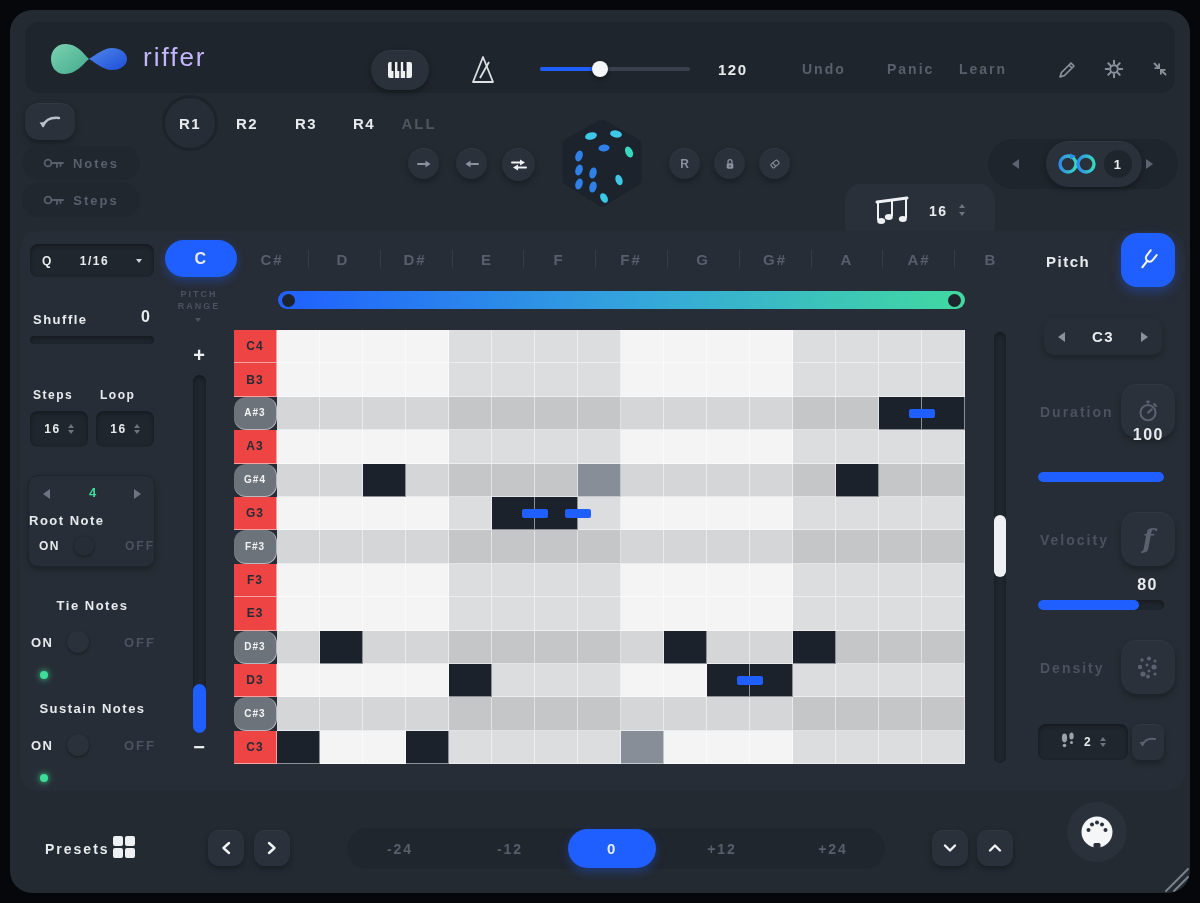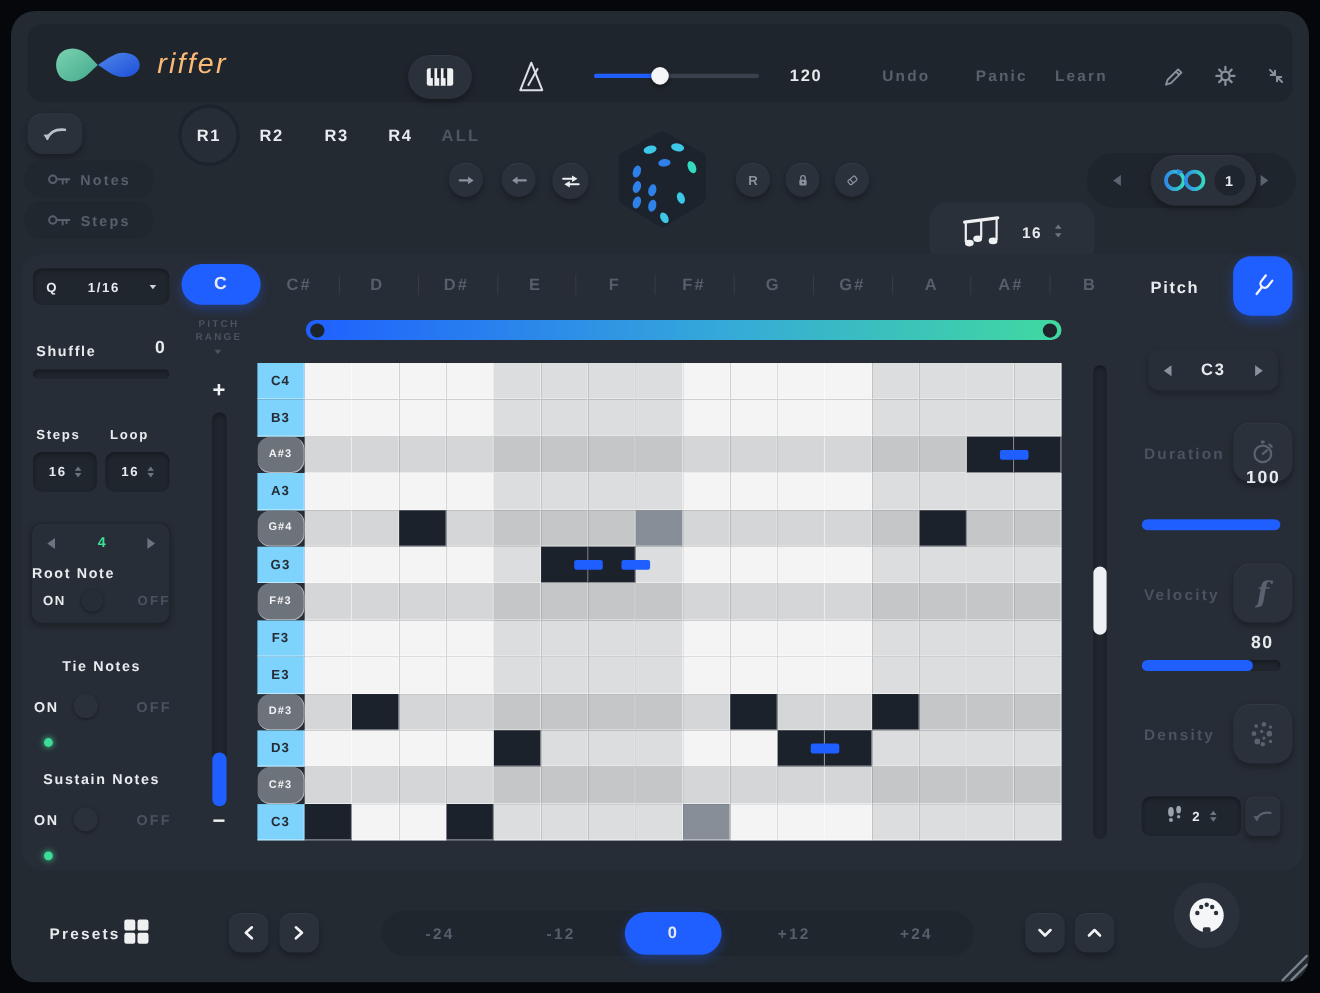--- a/index.html
+++ b/index.html
@@ -28,21 +28,21 @@
 
   
   #grid { display:grid; grid-template-columns:43px repeat(16,43px); grid-auto-rows:33.4px; position:absolute; }
   #grid .cell { border-right:1px solid rgba(255,255,255,.5); border-bottom:1px solid rgba(255,255,255,.5); }
   #grid .n { background:#f4f4f5; }
   #grid .n.d { background:#dcddde; }
   #grid .s { background:#d5d6d8; }
   #grid .s.d { background:#c5c6c8; }
   #grid .note  { background:#1b222c !important; }
   #grid .ghost { background:#878e97 !important; }
-  #grid .rlabel { background:#7dd3fc; color:#262c35; font-weight:700; font-size:12px; letter-spacing:1px; display:flex; align-items:center; justify-content:center; }
+  #grid .rlabel { background:#ef4444; color:#262c35; font-weight:700; font-size:12px; letter-spacing:1px; display:flex; align-items:center; justify-content:center; }
   #grid .rlabel.sharp { background:#6d737b; color:#f2f3f4; font-size:10px;border-radius:12px; }
   .vel-marker { position:absolute; width:26px; height:9px; border-radius:2px; background:#1f5eff; z-index:3; }
   .hdr-sep { position:absolute; width:1px; height:18px; top:240px; background:rgba(255,255,255,.07); }
 </style>
 </head>
 <body>
 
 <div id="frame"></div>
 <div id="window">
 
@@ -55,21 +55,21 @@
             <stop offset="1" stop-color="#43a98d"></stop>
           </linearGradient>
         <linearGradient id="gB" x1="0" y1="0" x2="1" y2="1">
             <stop offset="0" stop-color="#4f86ea"></stop>
             <stop offset="1" stop-color="#1d4fd8"></stop>
           </linearGradient>
       </defs>
       <path d="M16 4 C27 4 33 13 39 19 C32 25 26 34 15 34 C5 34 1 26 1 19 C1 12 5 4 16 4 Z" fill="url(#gL)"></path>
       <path d="M62 8 C71 8 77 13 77 19 C77 25 71 30 62 30 C53 30 46 23 39 19 C47 14 54 8 62 8 Z" fill="url(#gB)"></path>
     </svg>
-    <div class="abs" style="left:118px;top:20px;font-size:26px;color:#fdba74;letter-spacing:2px;font-style:italic;">riffer</div>
+    <div class="abs" style="left:118px;top:20px;font-size:26px;color:#c4b5fd;letter-spacing:2px;">riffer</div>
 
     <div class="abs btn center" style="left:346px;top:28px;width:58px;height:40px;border-radius:20px;">
       <svg width="26" height="18" viewBox="0 0 26 18">
         <rect x="1" y="1" width="24" height="16" rx="2" fill="#eef0f2"></rect>
         <rect x="6.5" y="1" width="1.4" height="16" fill="#1f252c"></rect>
           <rect x="12.3" y="1" width="1.4" height="16" fill="#1f252c"></rect>
           <rect x="18.1" y="1" width="1.4" height="16" fill="#1f252c"></rect>
         <rect x="4.6" y="1" width="3" height="9" fill="#1f252c"></rect>
           <rect x="10.4" y="1" width="3" height="9" fill="#1f252c"></rect>
           <rect x="16.2" y="1" width="3" height="9" fill="#1f252c"></rect>

